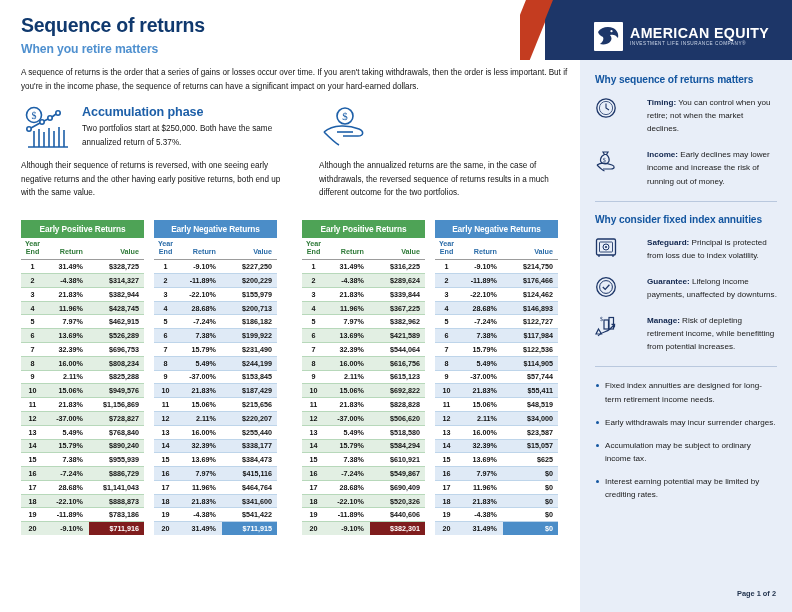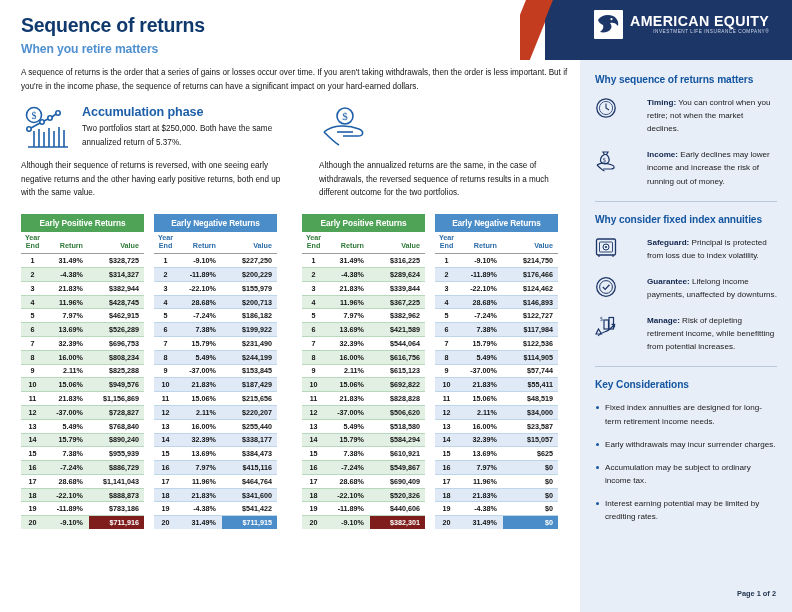--- a/index.html
+++ b/index.html
@@ -17,22 +17,22 @@
     width: 212px; height: 612px;
     background: #e8eef8;
   }
   .sidebar-header {
     position: relative;
     height: 60px;
     background: #1d3668;
     overflow: hidden;
   }
   .logo-wrap {
-    position: absolute; left: 14px; top: 10px;
-    display: flex; align-items: center; gap: 7px; text-align: right;
+    position: absolute; left: 14px; top: 22px;
+    display: flex; align-items: center; gap: 7px;
   }
   .logo-mark {
     width: 29px; height: 29px; background: #ffffff;
     border-radius: 1px; position: relative; flex: none;
   }
   .logo-mark svg { position:absolute; left:3px; top:4px; }
   .logo-text { color: #ffffff; line-height: 1.05; }
   .logo-title {
     font-size: 14.2px; font-weight: bold; letter-spacing: 0.4px;
   }
@@ -111,21 +111,21 @@
   .phase-ico svg { display: block; }
   .phase-title {
     font-size: 12.6px; color: #1d5fa8; font-weight: bold;
     margin-bottom: 3px; letter-spacing: -0.1px;
   }
   .phase-lead { font-size: 8.15px; color: #131313; line-height: 1.66; }
   .phase-body { font-size: 8.15px; color: #131313; line-height: 1.66; margin-top: 2px; }
   .phase-body p { margin-top: 8px; }
 
   
-  .tables-row { display: flex; margin-top: 14px; }
+  .tables-row { display: flex; margin-top: 20px; }
   .tbl-group { display: flex; gap: 10px; }
   .tbl-group + .tbl-group { margin-left: 25px; }
   table.rt { border-collapse: collapse; width: 123px; table-layout: fixed; }
   table.rt caption {
     caption-side: top; font-size: 8.3px; font-weight: bold; color: #fff;
     padding: 4px 0 4px 0; letter-spacing: -0.1px;
   }
   table.rt.green caption { background: #4ea356; }
   table.rt.blue  caption { background: #4b8dc8; }
   table.rt th {
@@ -778,21 +778,20 @@
             <text x="6.5" y="6" font-size="6" font-family="'Liberation Serif',serif" fill="#1d3668" text-anchor="middle">$</text>
           </svg>
         </div>
         <div class="side-txt">
           <b>Manage:</b><span> Risk of depleting retirement income, while benefitting from potential increases.</span>
         </div>
       </div>
 
       <div class="side-div"></div>
 
-      <div class="side-h">Key Considerations</div>
 
       <ul class="bullets">
         <li>Fixed index annuities are designed for long-term retirement income needs.</li>
         <li>Early withdrawals may incur surrender charges.</li>
         <li>Accumulation may be subject to ordinary income tax.</li>
         <li>Interest earning potential may be limited by crediting rates.</li>
       </ul>
     </div>
 
     <div class="page-no">Page 1 of 2</div>

